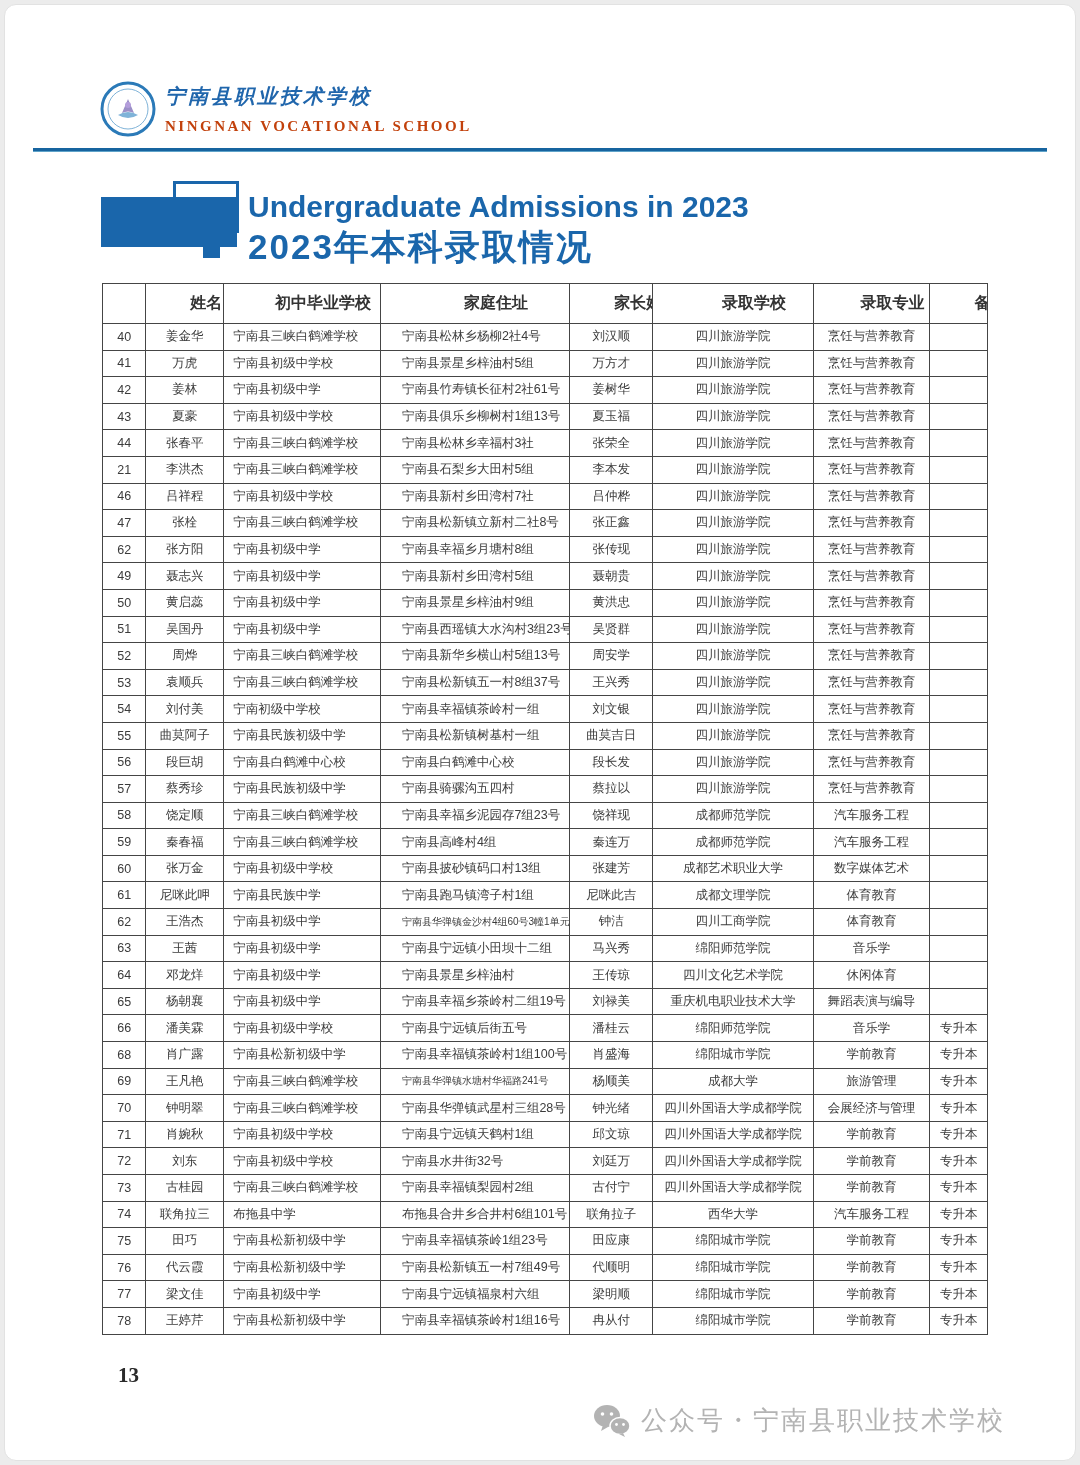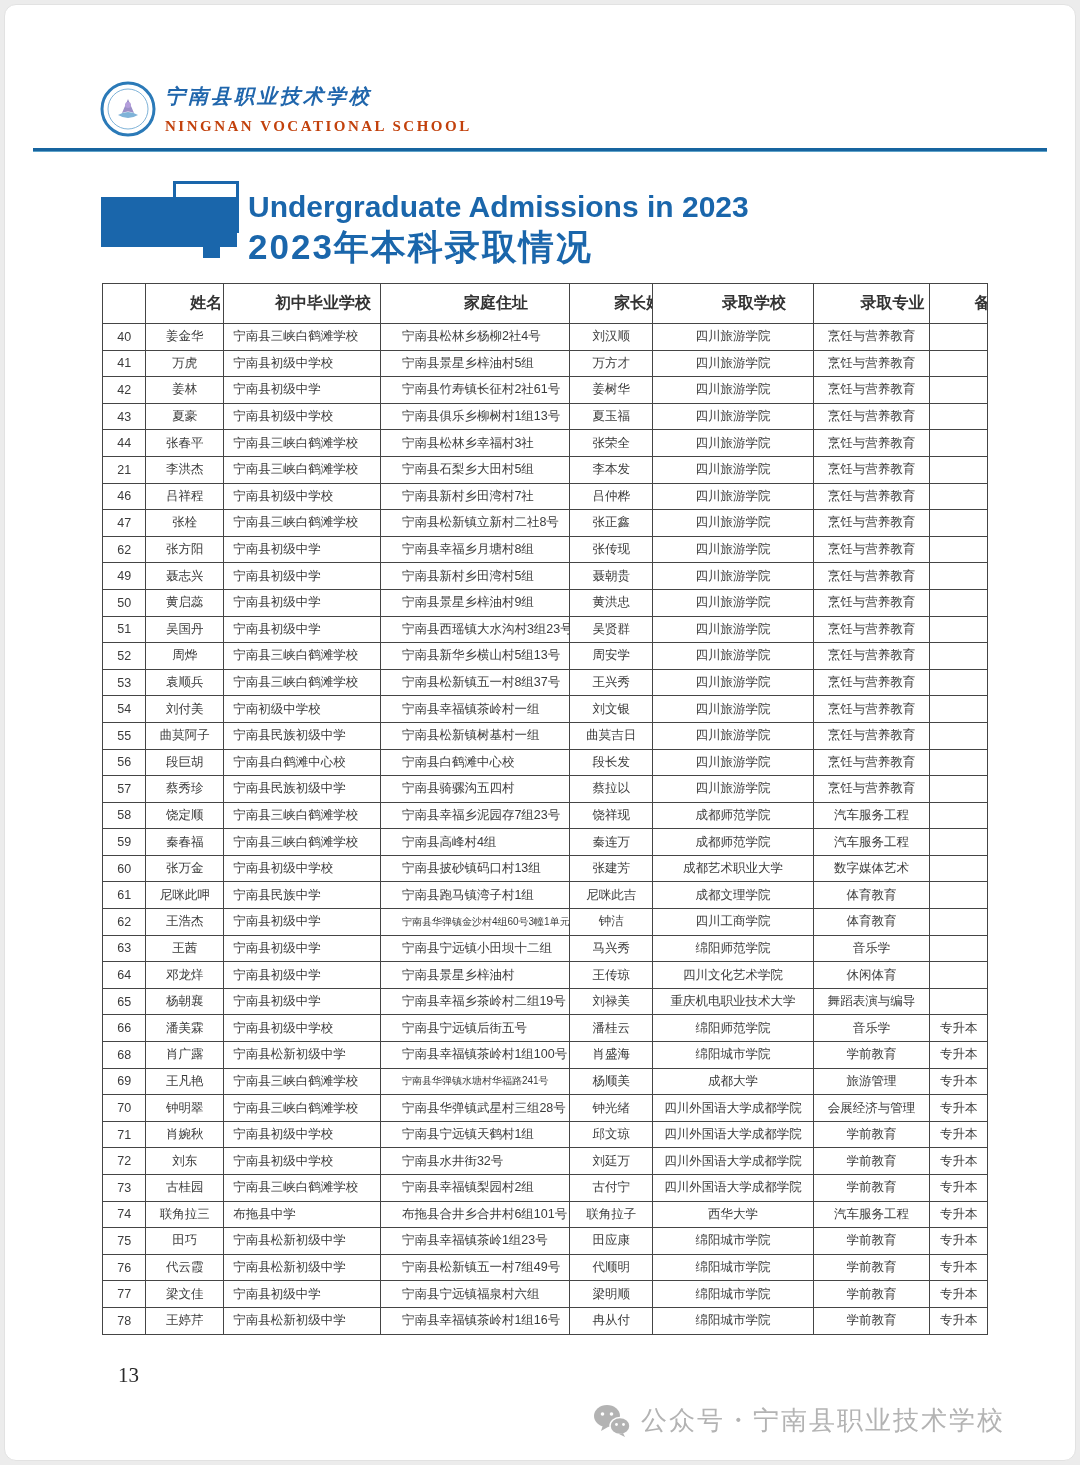--- a/index.html
+++ b/index.html
@@ -65,21 +65,21 @@
   }
   table.adm th{height:39px;font-size:16px;font-weight:bold;color:#333;padding-left:44px;}
   table.adm td{height:25.6px;font-size:12.5px;}
   table.adm td:nth-child(3){text-align:left;padding-left:9px;}
   table.adm td:nth-child(4){text-align:left;padding-left:21px;}
   table.adm td.small{font-size:10px;}
   
   .page-number{
     position:absolute;left:113px;top:1358px;
     font-family:"Liberation Serif","DejaVu Serif",serif;
-    font-size:21px;font-weight:normal;color:#2a2a2a;
+    font-size:21px;font-weight:bold;color:#2a2a2a;
   }
   .watermark{
     position:absolute;right:70px;top:1398px;
     display:flex;align-items:center;gap:10px;
     color:#b3b3b3;font-size:26px;letter-spacing:2px;
   }
   .watermark svg{display:block;}
 </style>
 </head>
 <body>

